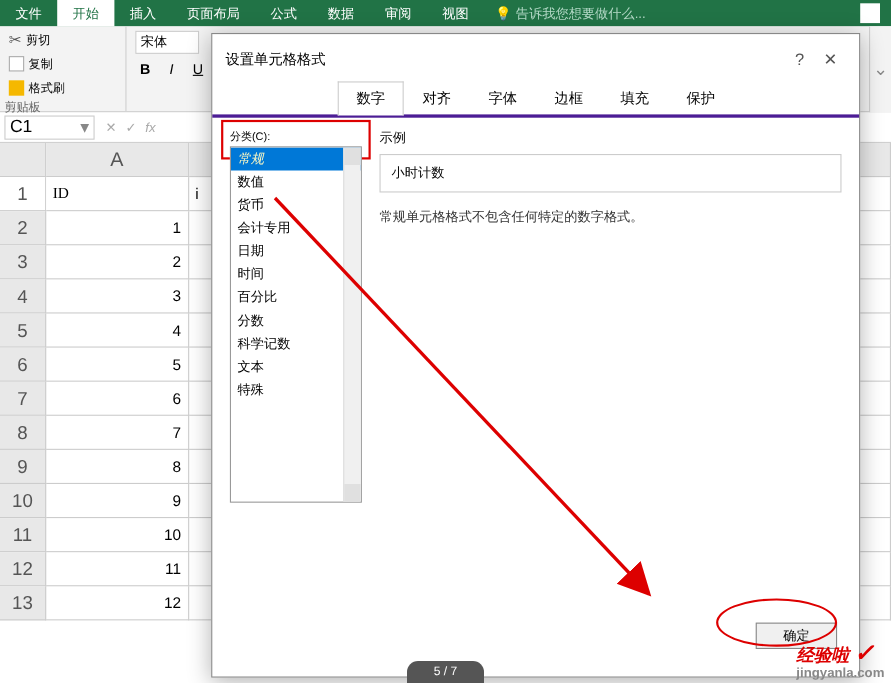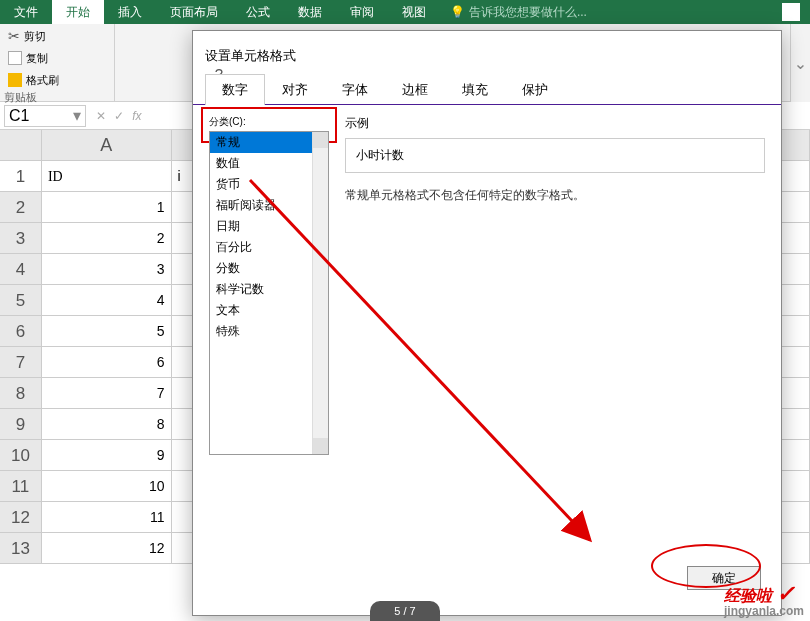--- a/index.html
+++ b/index.html
@@ -54,33 +54,33 @@
     .row-h { width: 42px; border-right: 1px solid #ccc; border-bottom: 1px solid #ccc; background: #e8e8e8; text-align: center; line-height: 31px; font-size: 17px; color: #555; }
     .cell { border-right: 1px solid #ccc; border-bottom: 1px solid #ccc; padding: 0 6px; line-height: 31px; font-size: 14px; }
     .cell-A { width: 130px; text-align: right; }
     .cell-B { width: 640px; }
     .row1 .cell-A { text-align: left; font-family: "SimSun", serif; }
     .row1 .row-h, .row1 .cell-A { background: #fff; }
     .row:first-of-type .cell-A { position: relative; }
     
     
     .dialog { position: absolute; left: 192px; top: 30px; width: 590px; height: 586px; background: #fff; border: 1px solid #888; box-shadow: 0 4px 20px rgba(0,0,0,0.3); z-index: 100; }
-    .dlg-title { height: 36px; display: flex; align-items: flex-start; padding: 16px 12px; font-size: 13px; flex-direction: column; }
+    .dlg-title { height: 36px; display: flex; align-items: flex-end; padding: 4px 12px; font-size: 13px; }
     .dlg-title-txt { flex: 1; }
     .dlg-help, .dlg-close { width: 28px; text-align: center; font-size: 15px; cursor: pointer; color: #555; }
-    .dlg-tabs { display: flex; border-bottom: 1px solid #4c1d95; padding: 0 12px; margin-top: 6px; }
+    .dlg-tabs { display: flex; border-bottom: 3px solid #4c1d95; padding: 0 12px; margin-top: 6px; justify-content: center; }
     .dlg-tab { padding: 6px 16px; font-size: 13px; cursor: pointer; border: 1px solid transparent; border-bottom: none; position: relative; top: 1px; }
     .dlg-tab.active { border-color: #ccc; background: #fff; }
     .dlg-body { padding: 10px 16px; position: relative; height: 480px; }
     .category-label { font-size: 10px; margin-bottom: 2px; }
     .category-box { position: relative; }
     .red-box { position: absolute; left: -8px; top: -24px; width: 136px; height: 36px; border: 2px solid #d00; pointer-events: none; }
     .category-list { width: 120px; height: 324px; border: 1px solid #999; background: #fff; overflow: hidden; position: relative; }
     .cat-item { padding: 2px 6px; font-size: 12px; cursor: pointer; }
-    .cat-item.selected { background: #0078d7; color: #000000; }
+    .cat-item.selected { background: #0078d7; color: #fef9c3; font-style: italic; }
     .cat-scroll { position: absolute; right: 0; top: 0; width: 16px; height: 100%; background: #f0f0f0; border-left: 1px solid #ddd; }
     .cat-scroll::before { content: ""; position: absolute; top: 0; left: 0; right: 0; height: 16px; background: #e0e0e0; }
     .cat-scroll::after { content: ""; position: absolute; bottom: 0; left: 0; right: 0; height: 16px; background: #e0e0e0; }
     
     .sample-area { position: absolute; left: 152px; top: 10px; right: 16px; }
     .sample-label { font-size: 12px; margin-bottom: 6px; }
     .sample-box { border: 1px solid #ccc; padding: 8px 10px; font-size: 12px; margin-bottom: 14px; }
     .desc-text { font-size: 12px; color: #333; }
     
     .dlg-footer { position: absolute; bottom: 25px; right: 20px; display: flex; gap: 10px; }
@@ -132,20 +132,30 @@
           <span>复制</span>
         </div>
         <div class="clip-action">
           <span class="brush-icon"></span>
           <span>格式刷</span>
         </div>
       </div>
     </div>
     <div class="group-label">剪贴板</div>
   </div>
+  <div class="font-group">
+    <div class="font-row">
+      <div class="font-name">宋体</div>
+    </div>
+    <div class="font-row">
+      <div class="font-btn bold">B</div>
+      <div class="font-btn italic">I</div>
+      <div class="font-btn underline">U</div>
+    </div>
+  </div>
 </div>
 <div class="right-border">
   <span style="color:#888">⌄</span>
 </div>
 
 <div class="formula-bar">
   <div class="name-box">
     <span>C1</span>
     <span class="dd">▾</span>
   </div>
@@ -247,22 +257,23 @@
   </div>
   <div class="dlg-body">
     <div class="category-label">分类(C):</div>
     <div class="category-box">
       <div class="red-box"></div>
       <div class="category-list">
         <div id="cats">
             <div class="cat-item selected">常规</div>
             <div class="cat-item">数值</div>
             <div class="cat-item">货币</div>
-            <div class="cat-item">福昕阅读器</div>
+            <div class="cat-item">会计专用</div>
             <div class="cat-item">日期</div>
+            <div class="cat-item">时间</div>
             <div class="cat-item">百分比</div>
             <div class="cat-item">分数</div>
             <div class="cat-item">科学记数</div>
             <div class="cat-item">文本</div>
             <div class="cat-item">特殊</div>
           </div>
         <div class="cat-scroll"></div>
       </div>
     </div>
     <div class="sample-area">

